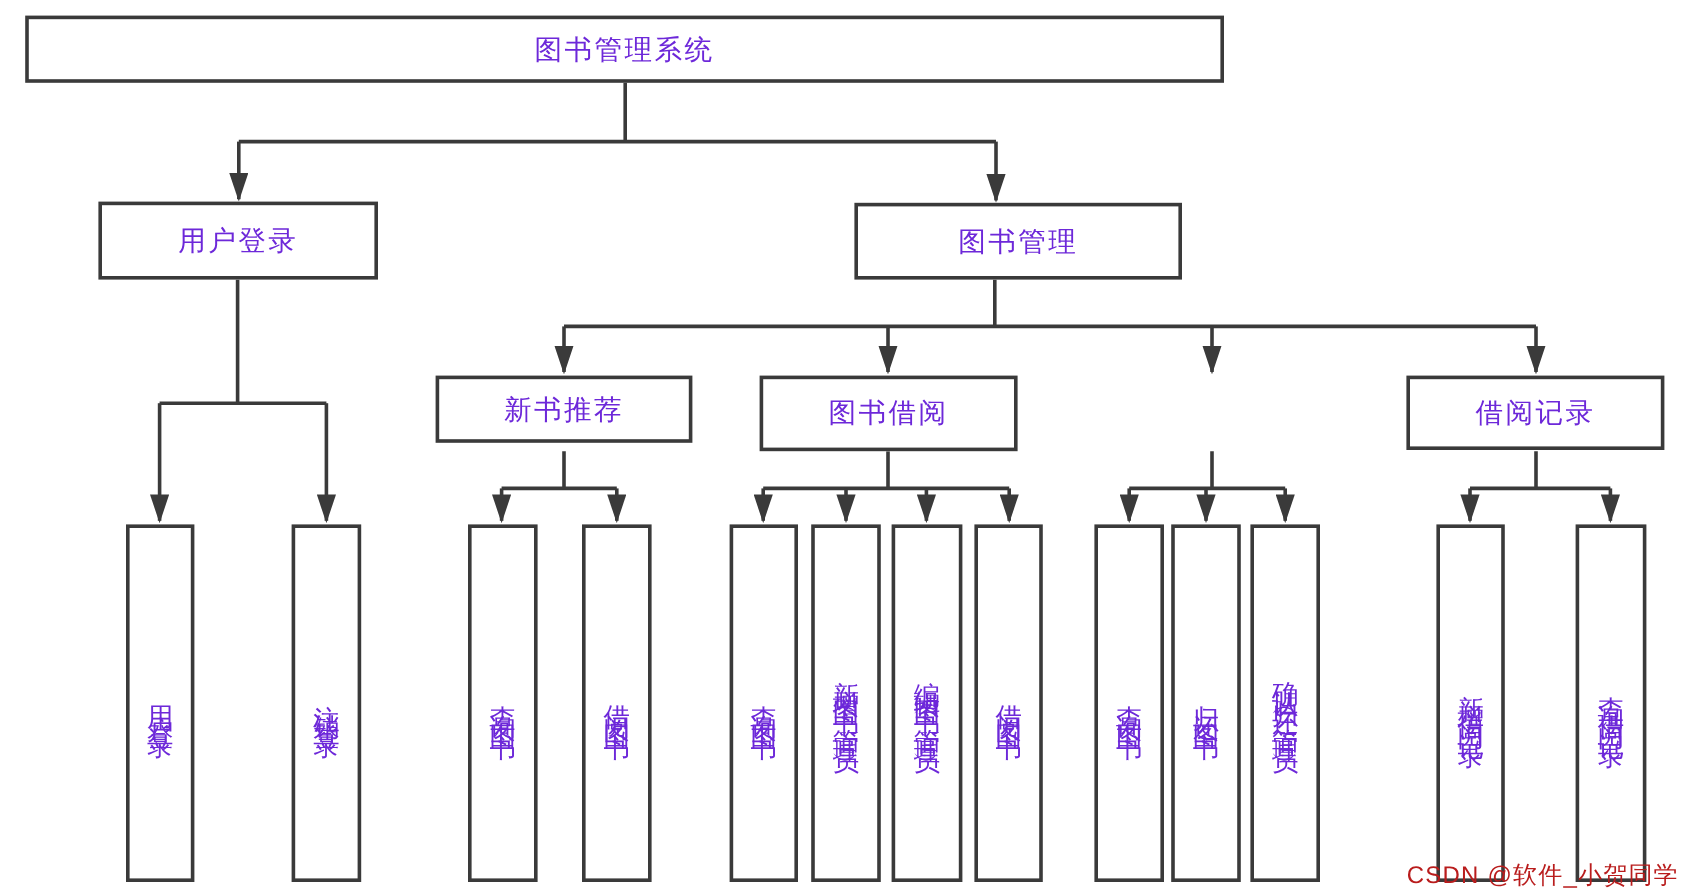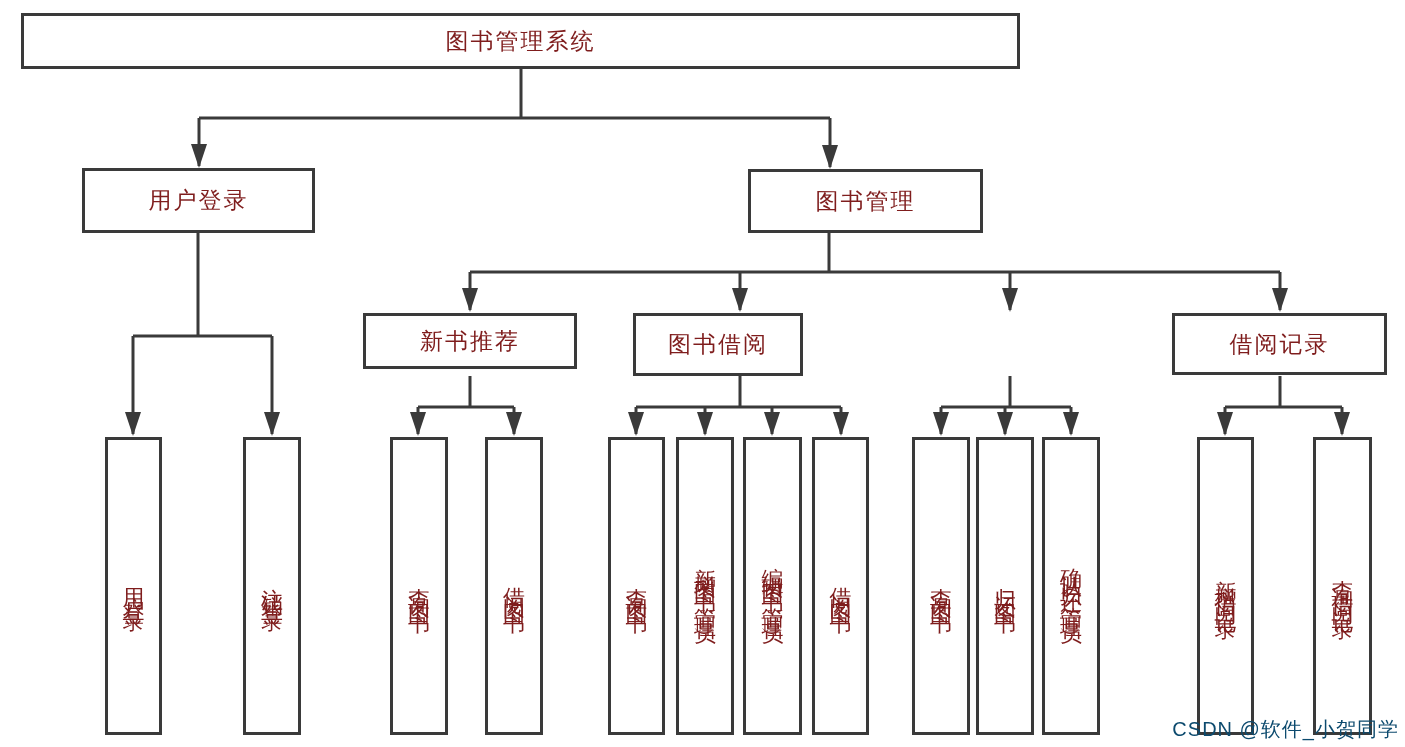--- a/index.html
+++ b/index.html
@@ -3,53 +3,53 @@
 <meta charset="utf-8">
 <style>
   html,body { margin:0; padding:0; background:#ffffff; }
   .canvas {
     position:relative; width:1405px; height:747px; background:#ffffff;
     font-family:"Liberation Sans","DejaVu Sans",sans-serif; overflow:hidden;
   }
   .wires { position:absolute; left:0; top:0; width:1405px; height:747px; }
   .box {
     position:absolute; box-sizing:border-box; background:#ffffff;
-    border:3px solid #3a3a3a; color:#7f1d1d;
+    border:3px solid #3a3a3a; color:#6d28d9;
     display:flex; align-items:center; justify-content:center;
     font-size:23px; line-height:1; white-space:nowrap;
   }
   .h { letter-spacing:2px; }
   .v {
     writing-mode:vertical-rl; letter-spacing:8px; font-size:22px;
     white-space:normal; padding:6px 0;
   }
   
   .p-root { left:21px;  top:13px;  width:999px; height:56px; }
   .p-ul   { left:82px;  top:168px; width:233px; height:65px; }
-  .p-bm   { left:748px; top:169px; width:235px; height:64px; }
+  .p-bm   { left:712px; top:169px; width:273px; height:64px; }
   .p-nr   { left:363px; top:313px; width:214px; height:56px; }
-  .p-bb   { left:633px; top:313px; width:170px; height:63px; }
+  .p-bb   { left:633px; top:313px; width:215px; height:63px; }
   .p-cb   { left:903px; top:313px; width:217px; height:63px; }
   .p-br   { left:1172px;top:313px; width:215px; height:62px; }
   .p-t1  { left:105px;  top:437px; width:57px; height:298px; }
   .p-t2  { left:243px;  top:437px; width:58px; height:298px; }
   .p-t3  { left:390px;  top:437px; width:58px; height:298px; }
   .p-t4  { left:485px;  top:437px; width:58px; height:298px; }
   .p-t5  { left:608px;  top:437px; width:57px; height:298px; }
   .p-t6  { left:676px;  top:437px; width:58px; height:298px; }
   .p-t7  { left:743px;  top:437px; width:59px; height:298px; }
   .p-t8  { left:812px;  top:437px; width:57px; height:298px; }
   .p-t9  { left:912px;  top:437px; width:58px; height:298px; }
   .p-t10 { left:976px;  top:437px; width:58px; height:298px; }
   .p-t11 { left:1042px; top:437px; width:58px; height:298px; }
   .p-t12 { left:1197px; top:437px; width:57px; height:298px; }
   .p-t13 { left:1313px; top:437px; width:59px; height:298px; }
   .watermark {
     position:absolute; right:6px; bottom:4px;
-    font-size:20px; letter-spacing:1px; color:#0c4a6e;
+    font-size:20px; letter-spacing:1px; color:#b91c1c;
   }
 </style>
 </head>
 <body>
 
 <div class="canvas">
 
   <svg class="wires" width="1405" height="747" viewBox="0 0 1405 747" fill="none" stroke="#3a3a3a" stroke-width="3">
     <defs>
       <marker id="arr" viewBox="0 0 24 16" refX="22" refY="8" markerWidth="24" markerHeight="16" markerUnits="userSpaceOnUse" orient="auto">

